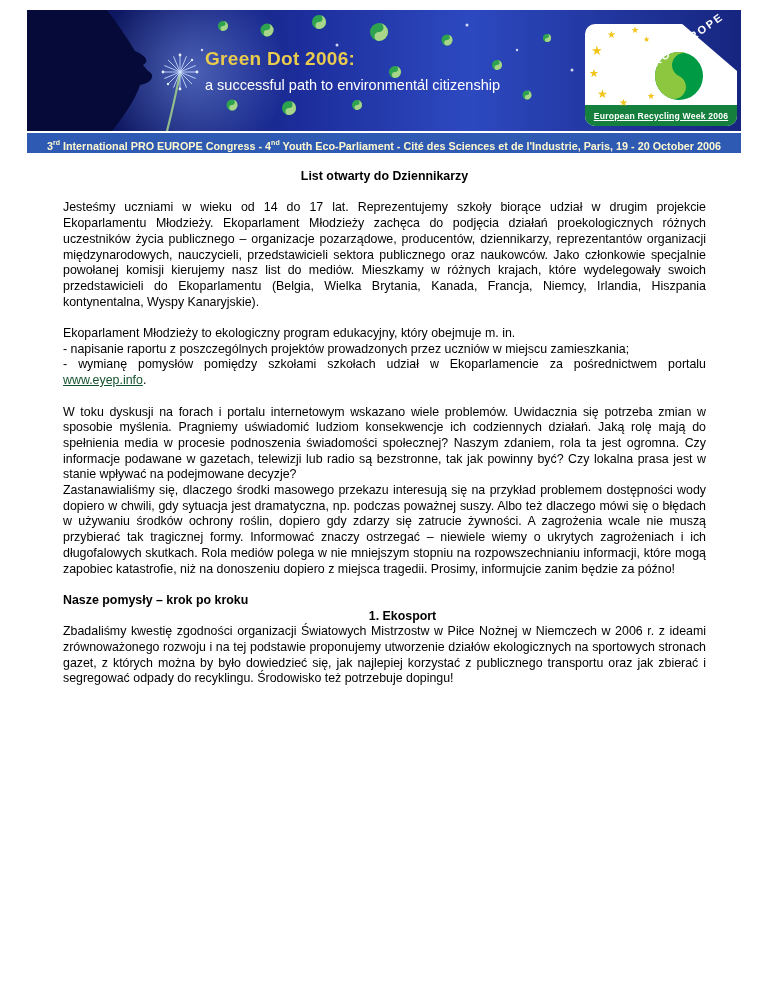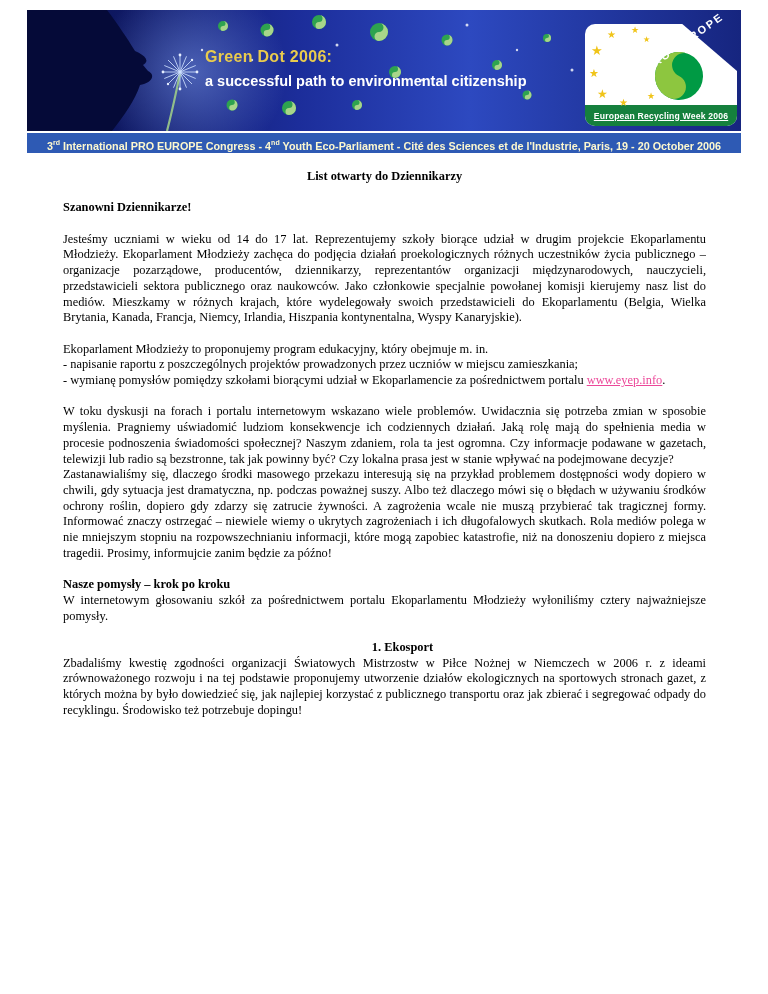--- a/index.html
+++ b/index.html
@@ -6,22 +6,22 @@
   .page{
     position:relative;width:768px;height:994px;overflow:hidden;
     font-family:"Liberation Sans",sans-serif;color:#000;background:#fff;
   }
   
   .banner{
     position:absolute;left:27px;top:10px;width:714px;height:121px;overflow:hidden;
   }
   .banner svg.bg{position:absolute;left:0;top:0;}
   .banner-text{position:absolute;left:178px;top:38px;z-index:3;}
-  .banner-title{font-size:16px;font-weight:bold;color:#e9cb4d;letter-spacing:.3px;}
-  .banner-subtitle{font-size:14.5px;font-weight:bold;color:#ffffff;margin-top:7px;}
+  .banner-title{font-size:19px;font-weight:bold;color:#e9cb4d;letter-spacing:.3px;}
+  .banner-subtitle{font-size:14.5px;font-weight:normal;color:#ffffff;margin-top:7px;}
   
   .panel{
     position:absolute;right:4px;top:14px;width:152px;height:102px;background:#ffffff;
     border-radius:10px;z-index:2;
     clip-path:polygon(0 0,64% 0,100% 46%,100% 100%,0 100%);
   }
   .star{position:absolute;color:#f0c419;line-height:1;z-index:1;}
   .gd-logo{position:absolute;left:66px;top:24px;}
   .panel-bar{
     position:absolute;left:0;bottom:0;width:152px;height:21px;background:#15803d;
@@ -36,27 +36,27 @@
   .strip{
     position:absolute;left:27px;top:133px;width:714px;height:20px;background:#2e5ab4;
     color:#fdf8cf;font-size:10.8px;font-weight:bold;text-align:center;line-height:20px;
   }
   .strip sup{font-size:7px;}
   
   .doc{
     position:absolute;left:63px;top:169px;width:643px;
     font-size:12.4px;line-height:15.7px;
   }
-  .doc p{margin:0;font-family:Liberation Serif, serif;}
+  .doc p{margin:0;}
   .gap{margin-bottom:15.7px !important;}
   .bold{font-weight:bold;}
   .center{text-align:center;}
   .just{text-align:justify;}
   .indent{padding-left:36px;text-align:center;}
-  a.link{color:#ec4899;text-decoration:underline;cursor:pointer;}
+  a.link{color:#14532d;text-decoration:underline;cursor:pointer;}
 </style>
 </head>
 <body>
 
 <div class="page">
 
   <div class="banner">
     <svg class="bg" width="714" height="121" viewBox="0 0 714 121">
       <defs>
         <linearGradient id="bg" x1="0" y1="0" x2="1" y2="0">
@@ -156,31 +156,29 @@
 
     <div class="pro-europe">PRO EUROPE</div>
   </div>
 
   <div class="strip">
     <span>3</span><sup>rd</sup><span>  International PRO EUROPE Congress - 4</span><sup>nd</sup><span>  Youth Eco-Parliament - Cité des Sciences et de l'Industrie, Paris, 19 - 20 October 2006</span>
   </div>
 
   <div class="doc">
     <p class="center bold gap">List otwarty do Dziennikarzy</p>
-    <p class="bold gap">Szanowni Dziennikarze!</p>
 
     <p class="just gap">Jesteśmy uczniami w wieku od 14 do 17 lat. Reprezentujemy szkoły biorące udział w drugim projekcie Ekoparlamentu Młodzieży. Ekoparlament Młodzieży zachęca do podjęcia działań proekologicznych różnych uczestników życia publicznego – organizacje pozarządowe, producentów, dziennikarzy, reprezentantów organizacji międzynarodowych, nauczycieli, przedstawicieli sektora publicznego oraz naukowców. Jako członkowie specjalnie powołanej komisji kierujemy nasz list do mediów. Mieszkamy w różnych krajach, które wydelegowały swoich przedstawicieli do Ekoparlamentu (Belgia, Wielka Brytania, Kanada, Francja, Niemcy, Irlandia, Hiszpania kontynentalna, Wyspy Kanaryjskie).</p>
 
-    <p class="just">Ekoparlament Młodzieży to proponujemy program edukacyjny, który obejmuje m. in.</p>
+    <p class="just">Ekoparlament Młodzieży to ekologiczny program edukacyjny, który obejmuje m. in.</p>
     <p class="just">- napisanie raportu z poszczególnych projektów prowadzonych przez uczniów w miejscu zamieszkania;</p>
-    <p class="just gap"><span>- wymianę pomysłów pomiędzy szkołami biorącymi udział w Ekoparlamencie za pośrednictwem portalu </span><a class="link" href="#">www.eyep.info</a><span>.</span></p>
+    <p class="just gap"><span>- wymianę pomysłów pomiędzy szkołami szkołach udział w Ekoparlamencie za pośrednictwem portalu </span><a class="link" href="#">www.eyep.info</a><span>.</span></p>
 
     <p class="just">W toku dyskusji na forach i portalu internetowym wskazano wiele problemów. Uwidacznia się potrzeba zmian w sposobie myślenia. Pragniemy uświadomić ludziom konsekwencje ich codziennych działań. Jaką rolę mają do spełnienia media w procesie podnoszenia świadomości społecznej? Naszym zdaniem, rola ta jest ogromna. Czy informacje podawane w gazetach, telewizji lub radio są bezstronne, tak jak powinny być? Czy lokalna prasa jest w stanie wpływać na podejmowane decyzje?</p>
     <p class="just gap">Zastanawialiśmy się, dlaczego środki masowego przekazu interesują się na przykład problemem dostępności wody dopiero w chwili, gdy sytuacja jest dramatyczna, np. podczas poważnej suszy. Albo też dlaczego mówi się o błędach w używaniu środków ochrony roślin, dopiero gdy zdarzy się zatrucie żywności. A zagrożenia wcale nie muszą przybierać tak tragicznej formy. Informować znaczy ostrzegać – niewiele wiemy o ukrytych zagrożeniach i ich długofalowych skutkach. Rola mediów polega w nie mniejszym stopniu na rozpowszechnianiu informacji, które mogą zapobiec katastrofie, niż na donoszeniu dopiero z miejsca tragedii. Prosimy, informujcie zanim będzie za późno!</p>
 
     <p class="bold">Nasze pomysły – krok po kroku</p>
-    <p class="just gap">W internetowym głosowaniu szkół za pośrednictwem portalu Ekoparlamentu Młodzieży wyłoniliśmy cztery najważniejsze pomysły.</p>
 
     <p class="bold indent">1. Ekosport</p>
     <p class="just">Zbadaliśmy kwestię zgodności organizacji Światowych Mistrzostw w Piłce Nożnej w Niemczech w 2006 r. z ideami zrównoważonego rozwoju i na tej podstawie proponujemy utworzenie działów ekologicznych na sportowych stronach gazet, z których można by było dowiedzieć się, jak najlepiej korzystać z publicznego transportu oraz jak zbierać i segregować odpady do recyklingu. Środowisko też potrzebuje dopingu!</p>
   </div>
 
 </div>
 
 </body></html>

